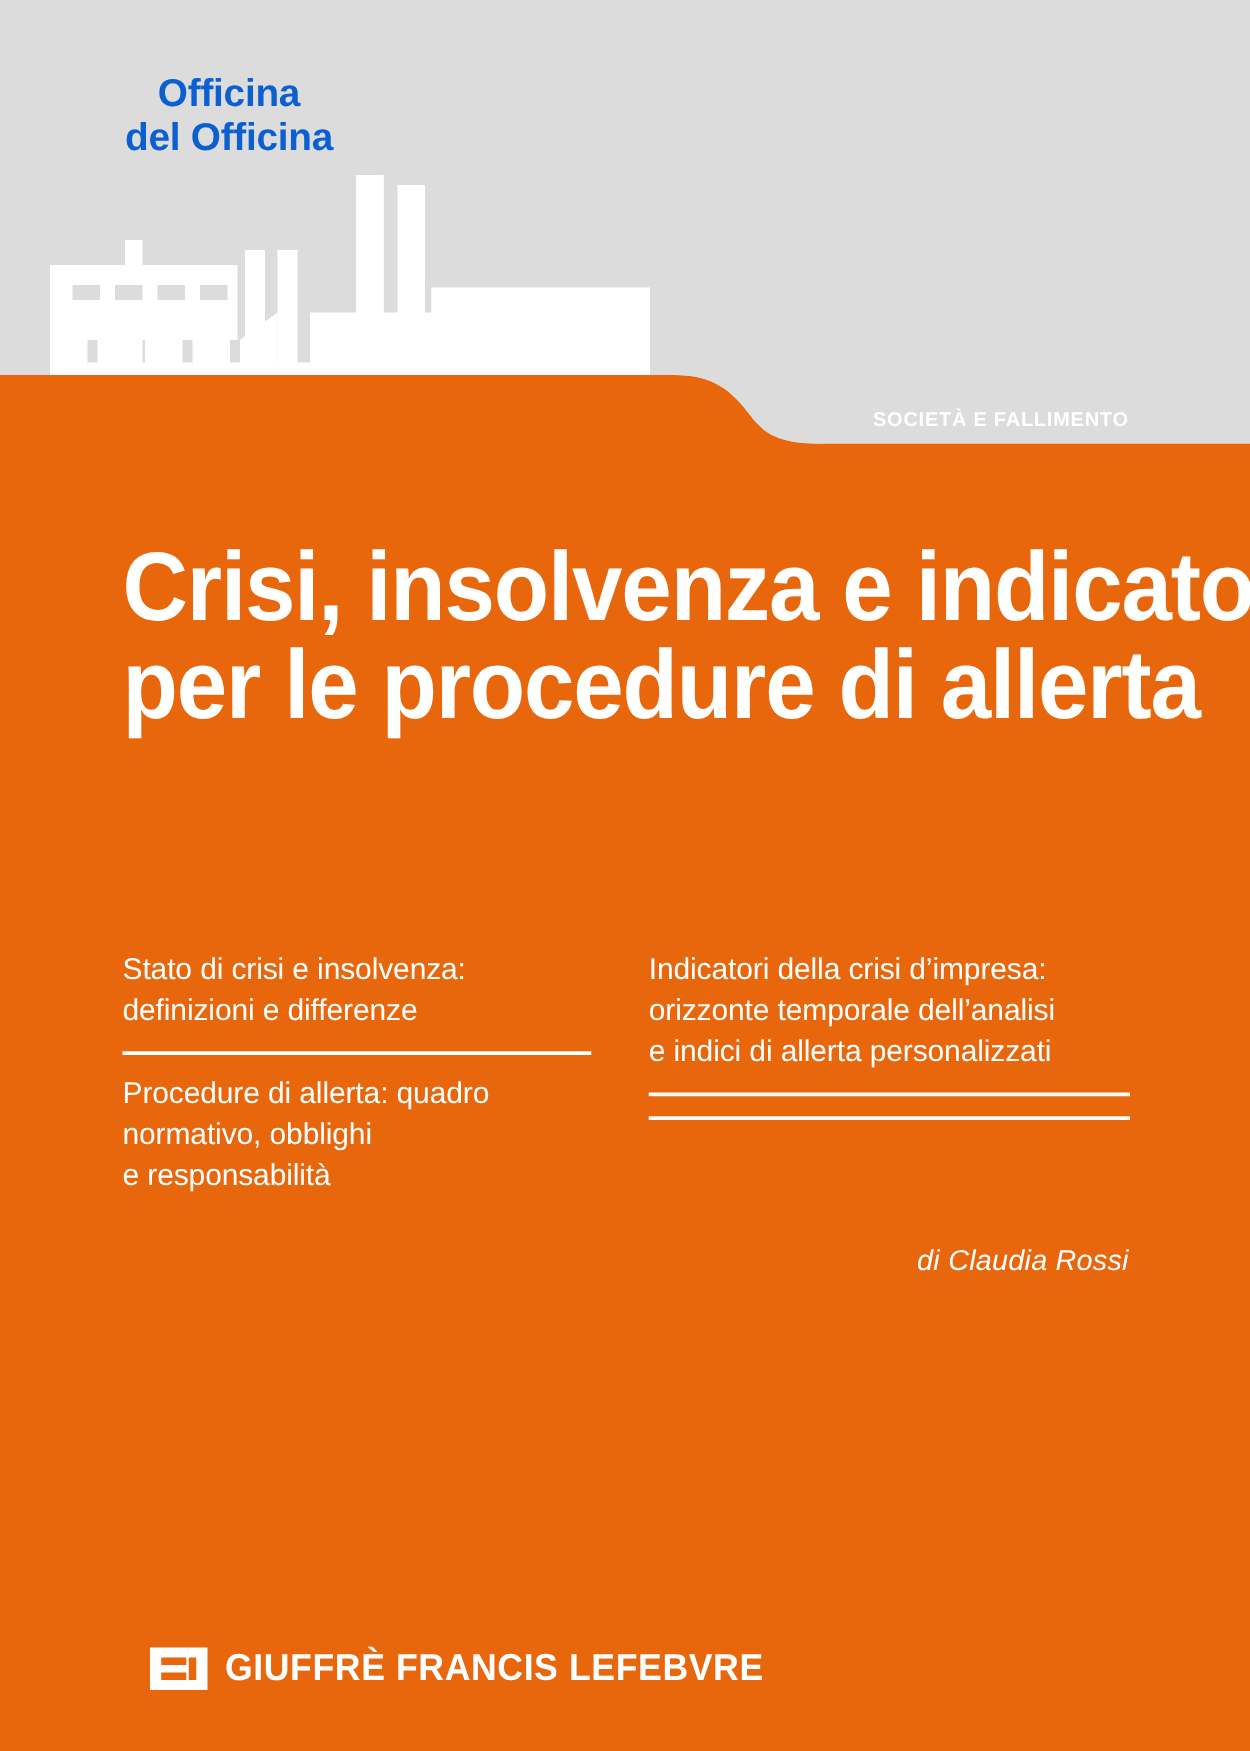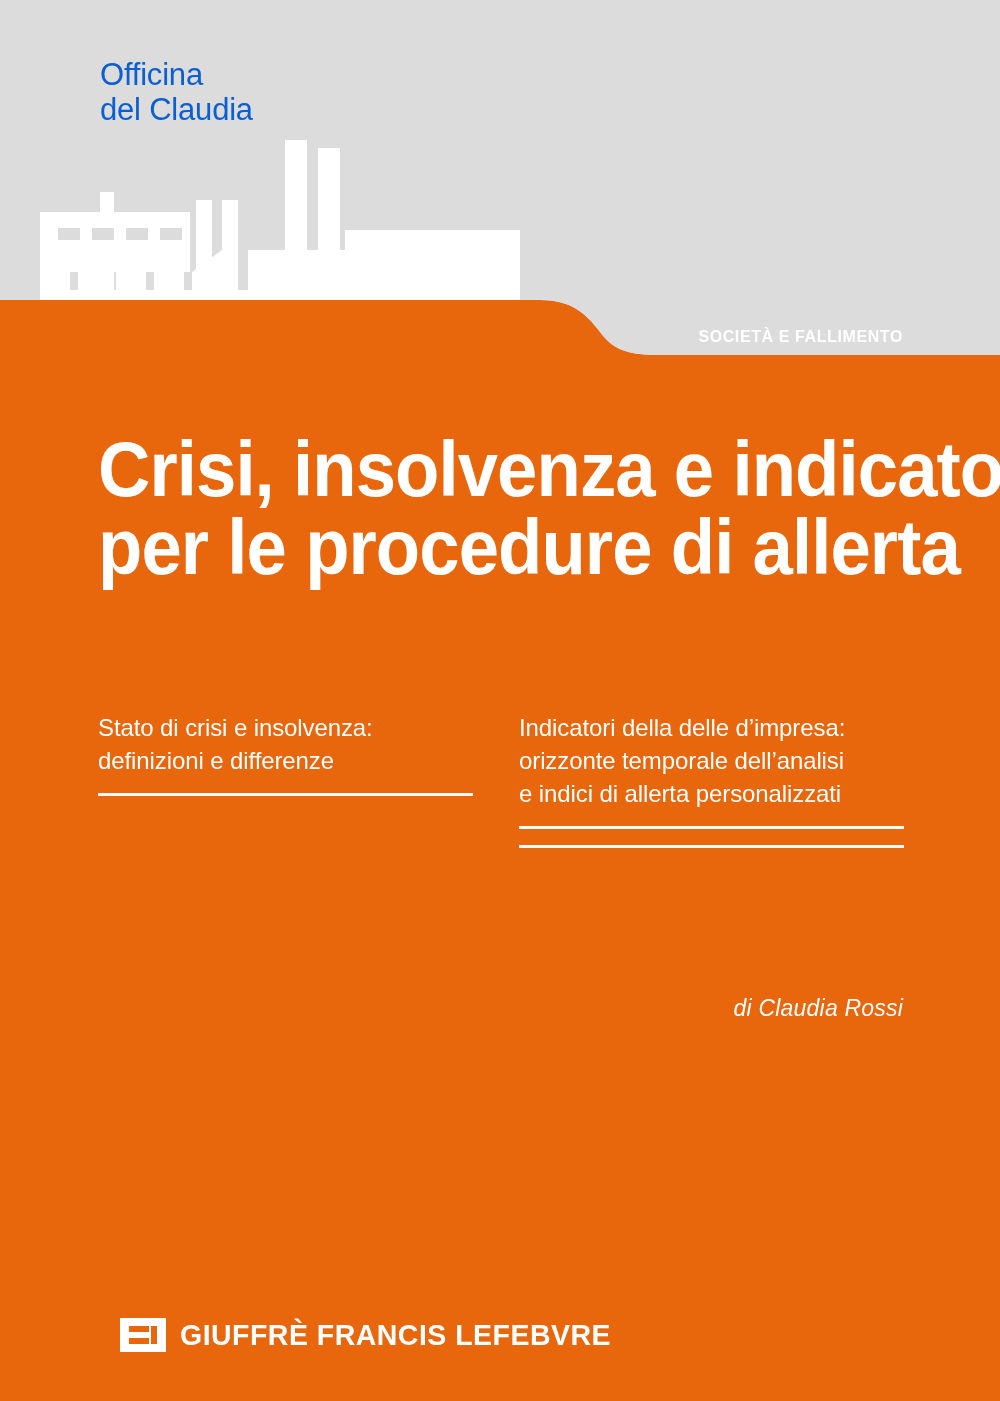--- a/index.html
+++ b/index.html
@@ -29,24 +29,25 @@
     width: 1000px;
     height: 360px;
     background: #dcdcdc;
   }
 
   .brand {
     position: absolute;
     left: 100px;
     top: 58px;
     color: #0b5fd0;
-    font-weight: normal;
+    font-weight: bold;
     font-size: 31px;
     line-height: 1.12;
     letter-spacing: -0.2px;
+    text-align: center;
   }
   .brand div { white-space: nowrap; }
 
   
   .factory {
     position: absolute;
     left: 0;
     top: 140px;
     width: 620px;
     height: 225px;
@@ -84,21 +85,21 @@
     letter-spacing: -1px;
     transform: scaleX(0.93);
     transform-origin: left top;
   }
   .title .line { display: block; white-space: nowrap; }
 
   
   .topics {
     position: absolute;
     left: 98px;
-    top: 711px;
+    top: 759px;
     width: 806px;
     display: flex;
     gap: 36px;
   }
   .col { width: 385px; }
 
   .topic {
     color: #ffffff;
     font-size: 24px;
     line-height: 1.38;
@@ -176,21 +177,21 @@
 </style>
 </head>
 <body>
 
 <div class="cover">
 
   <div class="top-band"></div>
 
   <div class="brand">
     <div>Officina</div>
-    <div>del Claudia</div>
+    <div>del Officina</div>
   </div>
 
   <svg class="factory" viewBox="0 0 620 225" preserveAspectRatio="none">
 
     <rect x="285" y="0" width="22" height="135" fill="#ffffff"></rect>
     <rect x="318" y="8" width="22" height="127" fill="#ffffff"></rect>
     <rect x="196" y="60" width="16" height="110" fill="#ffffff"></rect>
     <rect x="222" y="60" width="16" height="110" fill="#ffffff"></rect>
     <rect x="100" y="52" width="14" height="120" fill="#ffffff"></rect>
 
@@ -237,23 +238,26 @@
   <div class="title">
     <span class="line">Crisi, insolvenza e indicatori</span>
     <span class="line">per le procedure di allerta</span>
   </div>
 
   <div class="topics">
     <div class="col">
       <div class="topic" style="white-space: pre-line;">Stato di crisi e insolvenza:
 definizioni e differenze</div>
       <hr class="rule short">
+      <div class="topic" style="white-space: pre-line;">Procedure di allerta: quadro
+normativo, obblighi
+e responsabilità</div>
     </div>
     <div class="col">
-      <div class="topic" style="white-space: pre-line;">Indicatori della delle d’impresa:
+      <div class="topic" style="white-space: pre-line;">Indicatori della crisi d’impresa:
 orizzonte temporale dell’analisi
 e indici di allerta personalizzati</div>
       <hr class="rule">
       <hr class="rule">
     </div>
   </div>
 
   <div class="author">di Claudia Rossi</div>
 
   <div class="publisher">

